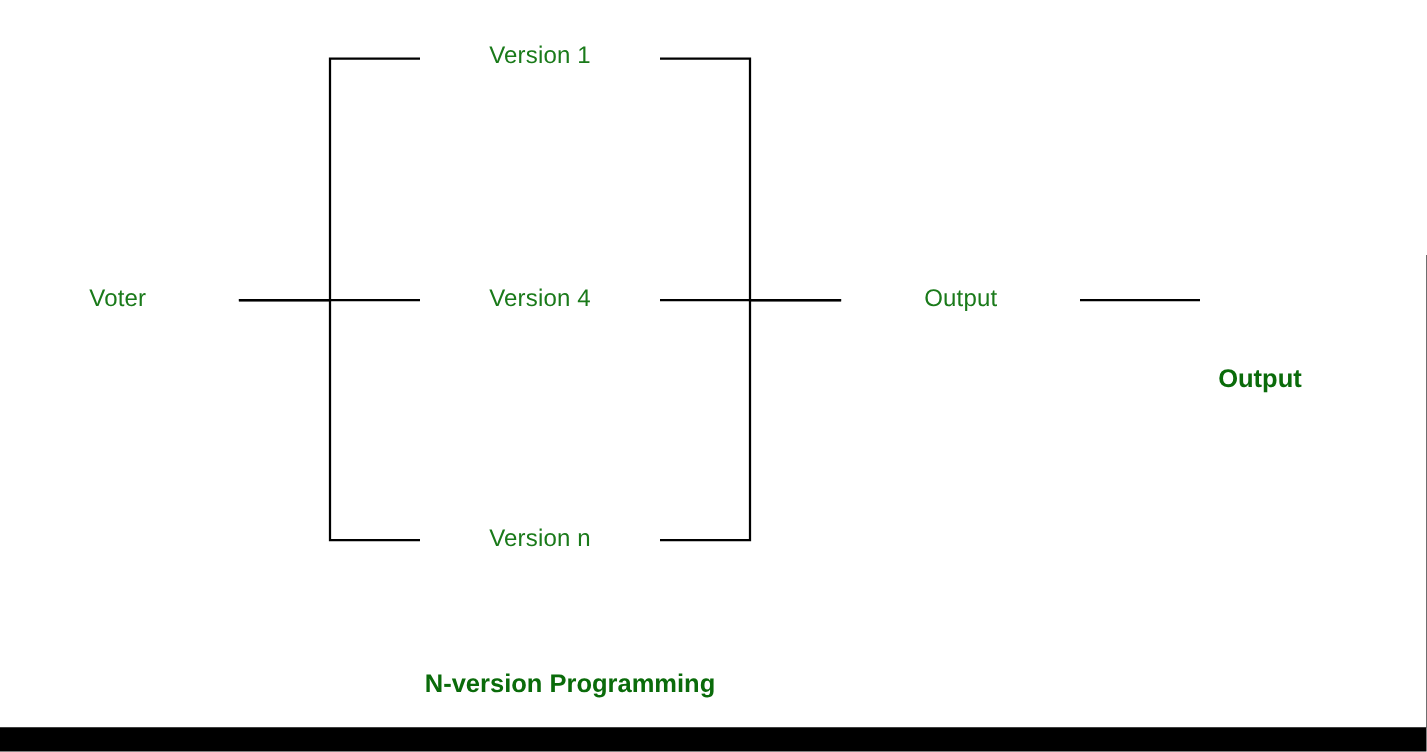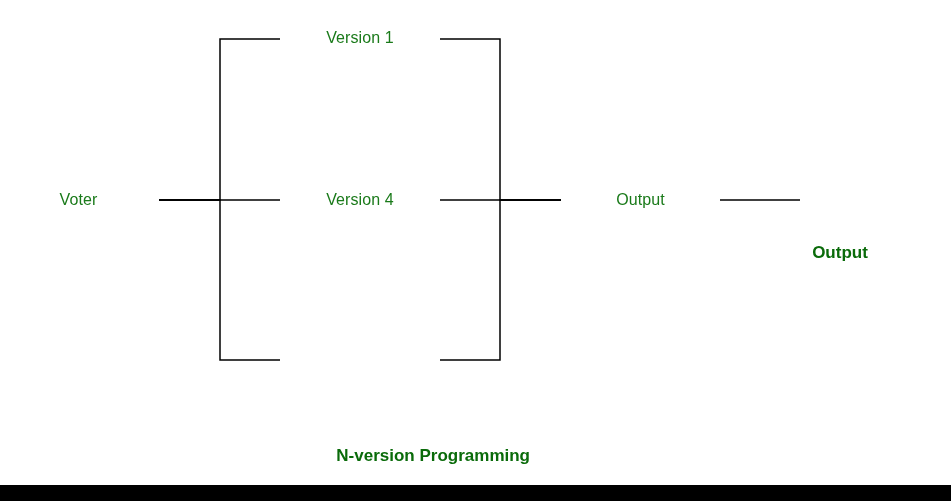--- a/index.html
+++ b/index.html
@@ -95,18 +95,21 @@
   </div>
 
   <div class="node-box" id="node-version-2" style="left:280px; top:160px; width:160px; height:80px;">
     <span class="node-label">Version 4</span>
   </div>
 
   <div class="node-box" id="node-voter" style="left:561px; top:160px; width:159px; height:80px;">
     <span class="node-label">Output</span>
   </div>
 
+  <div class="node-box" id="node-version-n" style="left:280px; top:320px; width:160px; height:80px;">
+    <span class="node-label">Version n</span>
+  </div>
 
   <div class="bare-label" id="output-label" style="left:780px; top:208px; width:120px;margin-top:36px;">Output</div>
 
-  <div class="bare-label" id="diagram-caption" style="left:230px; top:447px; width:300px;text-align:right;">N-version Programming</div>
+  <div class="bare-label" id="diagram-caption" style="left:230px; top:447px; width:300px;">N-version Programming</div>
 
 </div>
 
 </body></html>

